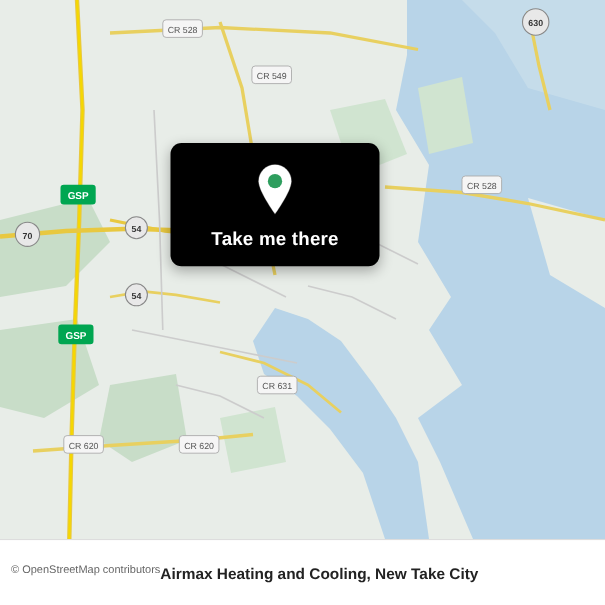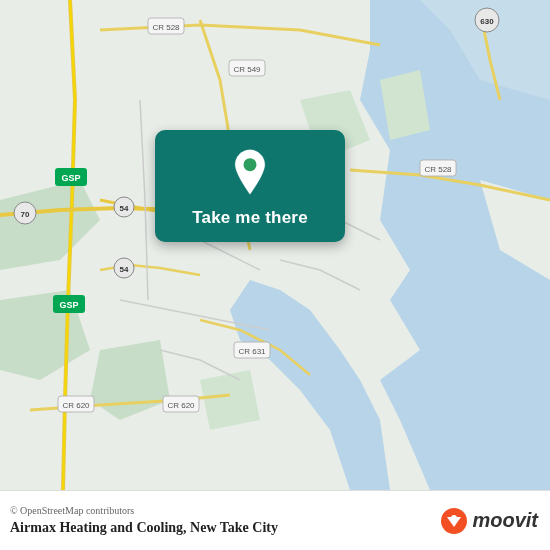--- a/index.html
+++ b/index.html
@@ -26,21 +26,21 @@
       width: 100%;
       height: 100%;
     }
 
     
     #take-me-there-card {
       position: absolute;
       top: 130px;
       left: 155px;
       width: 190px;
-      background: #0f766e;
+      background: #000000;
       border-radius: 10px;
       padding: 18px 20px 14px 20px;
       display: flex;
       flex-direction: column;
       align-items: center;
       box-shadow: 0 4px 12px rgba(0,0,0,0.3);
       cursor: pointer;
       z-index: 10;
     }
 
@@ -68,22 +68,21 @@
       justify-content: space-between;
       padding: 0 12px 0 10px;
       border-top: 1px solid #ddd;
       position: absolute;
       bottom: 0;
       left: 0;
     }
 
     #bottom-left {
       display: flex;
-      flex-direction: column;
-      font-family: Liberation Serif, serif;
+      flex-direction: row;
     }
 
     #osm-credit {
       font-size: 10px;
       color: #666;
       margin-bottom: 4px;
     }
 
     #place-name {
       font-size: 14px;
@@ -201,22 +200,13 @@
     <span id="take-me-there-label">Take me there</span>
   </div>
 </div>
 
 <div id="bottom-bar">
   <div id="bottom-left">
     <span id="osm-credit">© OpenStreetMap contributors</span>
     <span id="place-name">Airmax Heating and Cooling, New Take City</span>
   </div>
 
-  <div id="moovit-logo">
-
-    <svg id="moovit-icon" viewBox="0 0 28 28" xmlns="http://www.w3.org/2000/svg">
-      <circle cx="14" cy="14" r="13" fill="#f25022"></circle>
-      <path d="M7,10 L14,20 L21,10 Z" fill="white"></path>
-      <circle cx="14" cy="11" r="3" fill="white"></circle>
-    </svg>
-    <span id="moovit-text">moovit</span>
-  </div>
 </div>
 
 </body></html>

